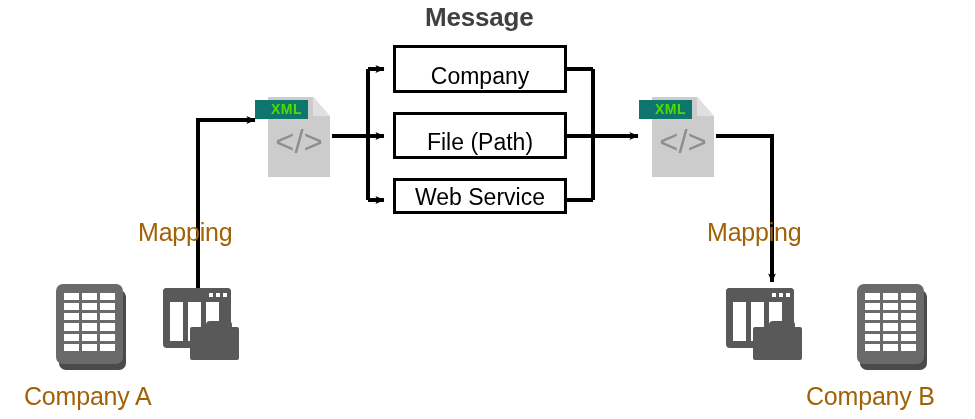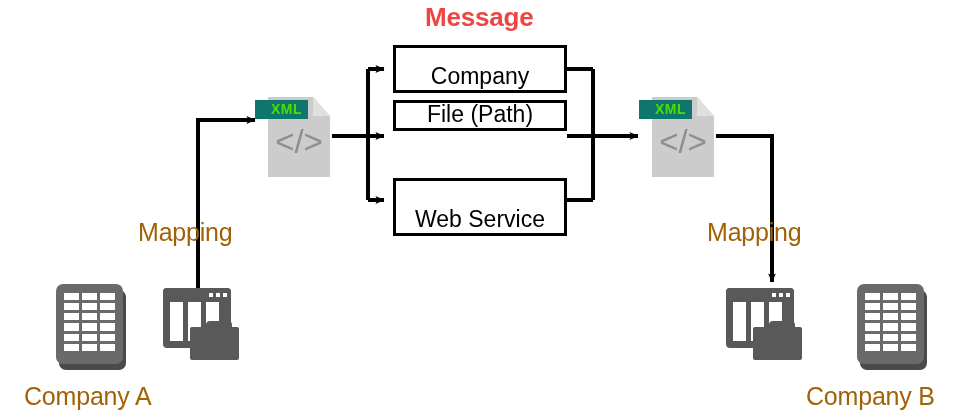--- a/index.html
+++ b/index.html
@@ -34,21 +34,21 @@
     font-weight: normal;
     white-space: nowrap;
     letter-spacing: -0.2px;
   }
   #title-message-inner {
     position: absolute;
     left: 425px;
     top: 2px;
     font-size: 26px;
     font-weight: bold;
-    color: #ef4444;
+    color: #404040;
     white-space: nowrap;
   }
   #label-mapping-left {
     left: 138px;
     top: 218px;
     font-size: 25px;
   }
   #label-mapping-right {
     left: 707px;
     top: 218px;
@@ -75,22 +75,22 @@
     background: #ffffff;
     box-sizing: border-box;
     display: flex;
     align-items: flex-end;
     justify-content: center;
     font-size: 23px;
     color: #000000;
     font-family: "Liberation Sans", sans-serif;
   }
   #msgbox-company   { top: 45px;  height: 48px; }
-  #msgbox-file      { top: 100px; height: 31px; }
-  #msgbox-webservice{ top: 178px; height: 58px; }
+  #msgbox-file      { top: 112px; height: 47px; }
+  #msgbox-webservice{ top: 178px; height: 36px; }
 
   
   .xmlfile {
     position: absolute;
     width: 62px;
     height: 80px;
   }
   #xmlfile-left  { left: 268px; top: 97px; }
   #xmlfile-right { left: 652px; top: 97px; }
   .xmlfile .paper {

